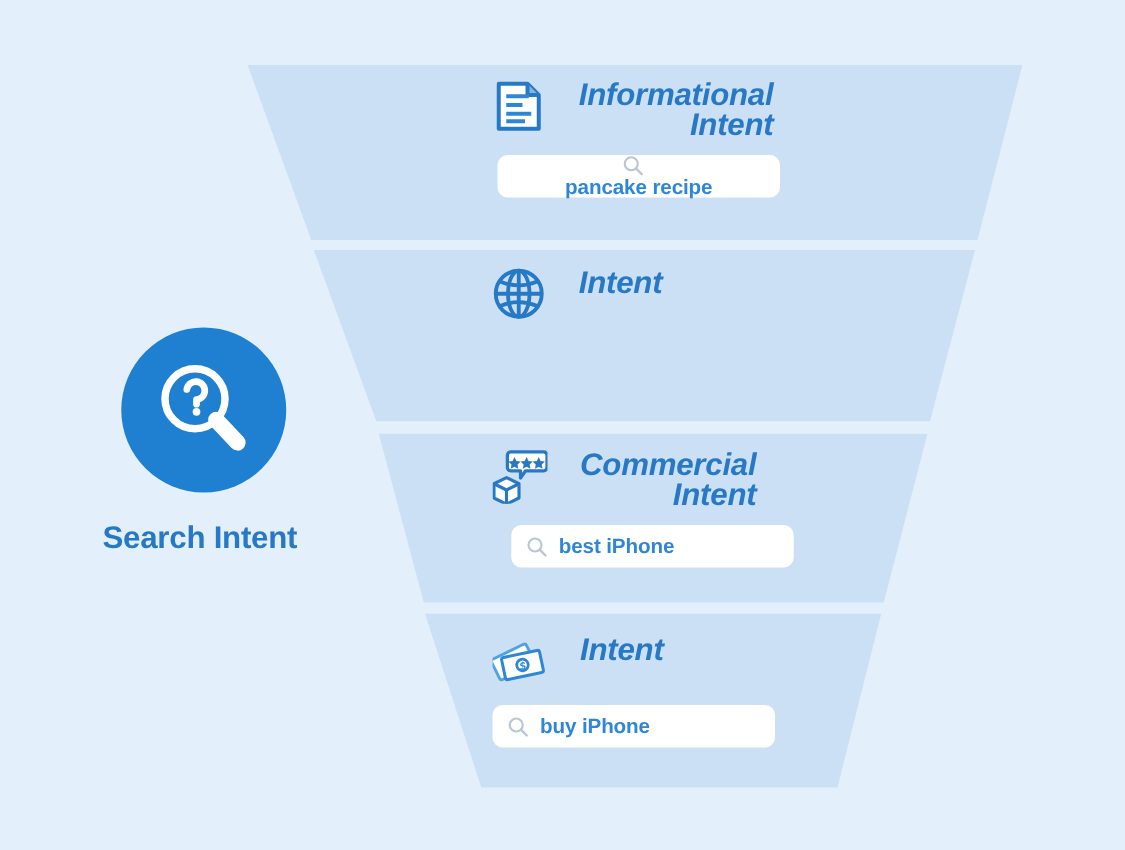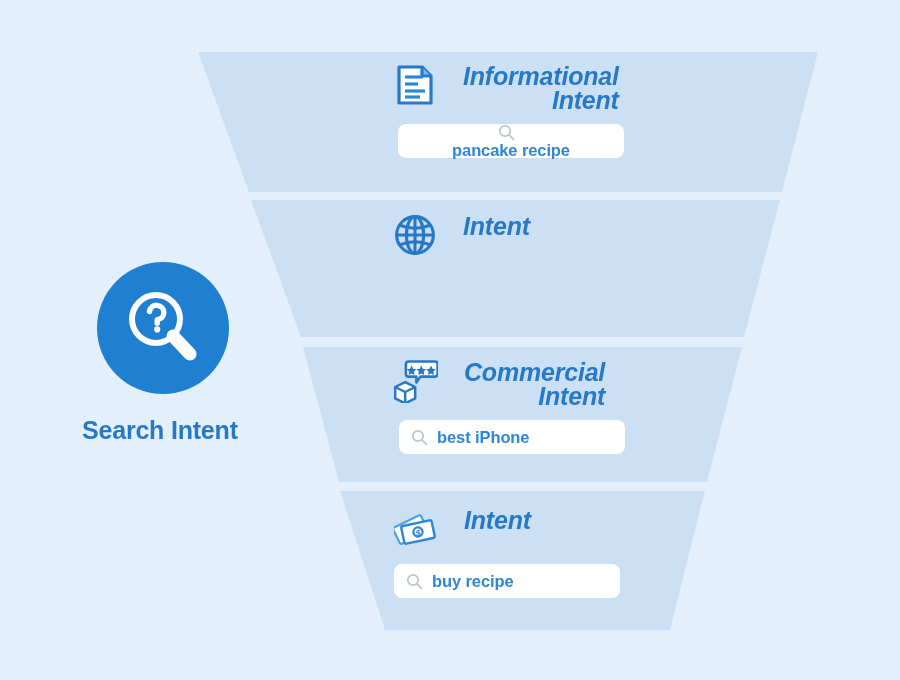--- a/index.html
+++ b/index.html
@@ -114,21 +114,21 @@
     white-space: nowrap;
     letter-spacing: -0.1px;
   }
 
   
   #sec-0 { top: 62px; }
   #sec-0 .searchbox { margin-left: 5px; width: 226px; flex-direction: column; }
   #sec-1 { top: 212px; }
   #sec-1 .searchbox { margin-left: 0px; width: 226px; }
   #sec-2 { top: 358px; left: 394px; }
-  #sec-2 .searchbox { margin-left: 5px; width: 226px; }
+  #sec-2 .searchbox { margin-left: 15px; width: 226px; }
   #sec-3 { top: 506px; left: 394px; }
   #sec-3 .searchbox { margin-left: 0px; width: 226px; }
 </style>
 </head>
 <body>
 
 <div id="canvas">
 
   <svg class="funnel-layer" viewBox="0 0 900 680" width="900" height="680">
     <polygon points="198,52 818,52 782,192 249,192" fill="#cce0f5"></polygon>
@@ -245,17 +245,17 @@
         <span class="ln2">Intent</span>
       </div>
     </div>
     <div class="searchbox">
       <span class="mag">
         <svg width="17" height="17" viewBox="0 0 17 17">
           <circle cx="7" cy="7" r="5.2" fill="none" stroke="#b9c6d4" stroke-width="1.7"></circle>
           <line x1="10.9" y1="10.9" x2="15.4" y2="15.4" stroke="#b9c6d4" stroke-width="1.9" stroke-linecap="round"></line>
         </svg>
       </span>
-      <span class="q">buy recipe</span>
+      <span class="q">buy iPhone</span>
     </div>
   </div>
 
 </div>
 
 </body></html>

